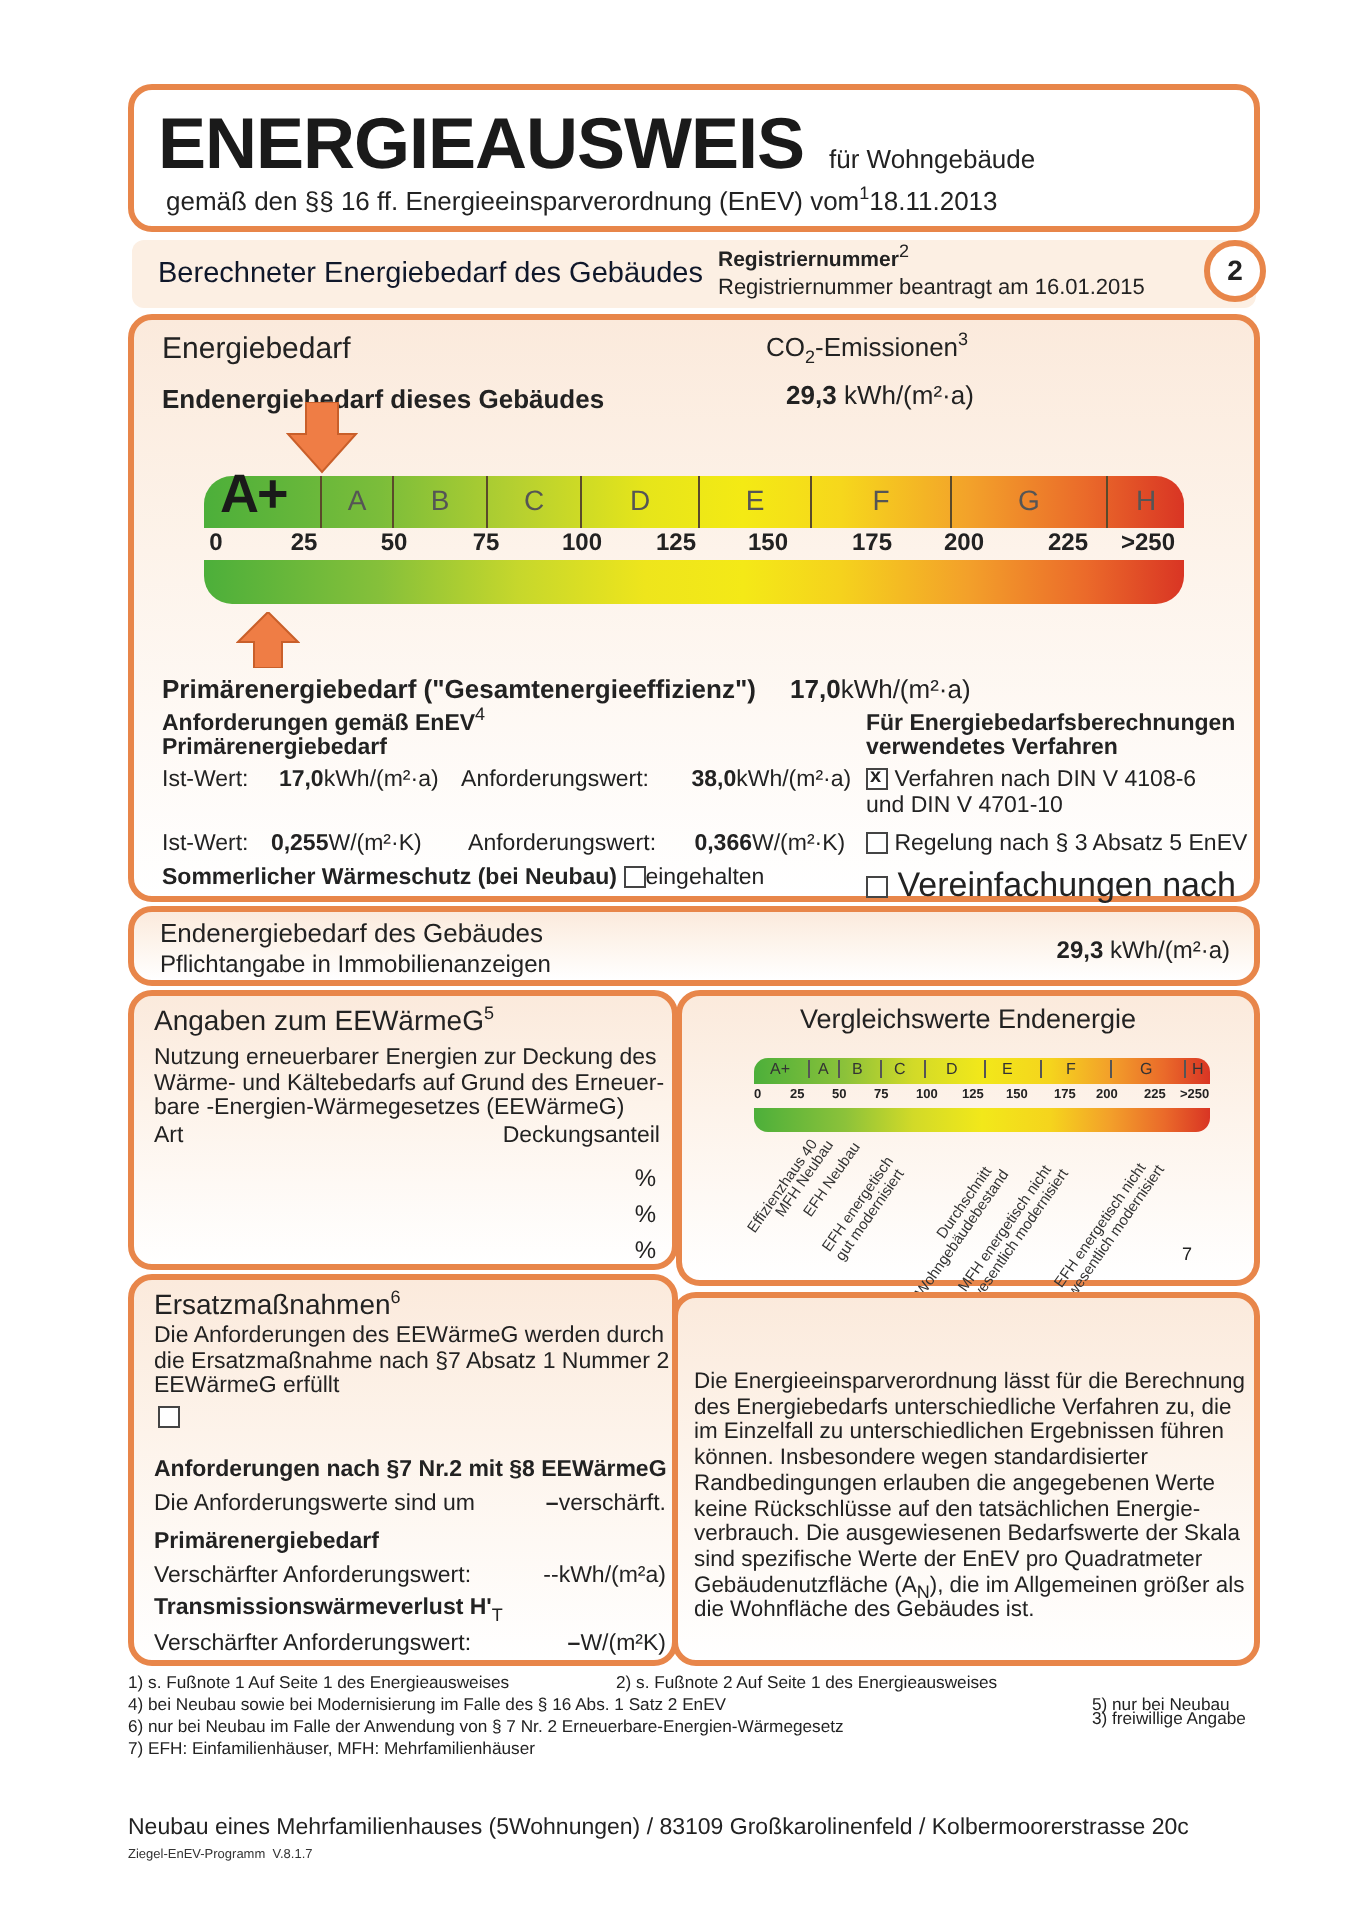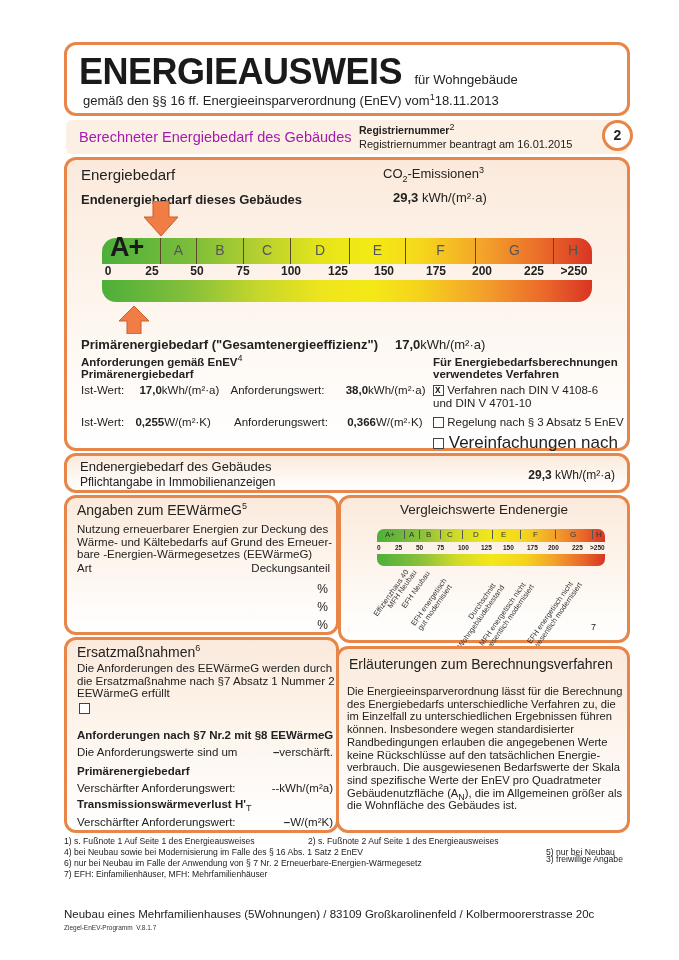--- a/index.html
+++ b/index.html
@@ -30,21 +30,21 @@
   <div class="abs" style="left:12px; top:6px; white-space:nowrap;">
     <span style="font-size:36px; font-weight:bold; color:#1a1a1a; letter-spacing:-0.5px;">ENERGIEAUSWEIS</span>
     <span style="font-size:13px; margin-left:8px;">für Wohngebäude</span>
   </div>
   <div class="abs" style="left:16px; top:48px; font-size:13px; white-space:nowrap;">
     <span>gemäß den §§ 16 ff. Energieeinsparverordnung (EnEV) vom</span><sup>1</sup><span>18.11.2013</span>
   </div>
 </div>
 
 <div class="abs band" style="left:66px; top:120px; width:562px; height:34px; border-radius:6px;">
-  <div class="abs" style="left:13px; top:9px; font-size:14.5px; color:#a21caf;">Berechneter Energiebedarf des Gebäudes</div>
+  <div class="abs" style="left:13px; top:9px; font-size:14.5px; color:#0f172a;">Berechneter Energiebedarf des Gebäudes</div>
   <div class="abs" style="left:293px; top:4px; font-size:10.5px; font-weight:bold;">
     <span>Registriernummer</span><sup style="font-weight:normal;">2</sup>
   </div>
   <div class="abs" style="left:293px; top:18px; font-size:11px;">Registriernummer beantragt am 16.01.2015</div>
 </div>
 <div class="abs" style="left:602px; top:120px; width:31px; height:31px; border:3px solid #e8864a; border-radius:50%; background:#fff; text-align:center; font-weight:bold; font-size:14px; line-height:25px;">
   <span>2</span>
 </div>
 
 <div class="box tint" style="left:64px; top:157px; width:566px; height:294px;">
@@ -111,20 +111,24 @@
     <span class="b" style="margin-left:12px;">17,0</span><span>kWh/(m²·a)</span>
     <span style="margin-left:8px;">Anforderungswert:</span>
     <span class="b" style="margin-left:18px;">38,0</span><span>kWh/(m²·a)</span>
   </div>
   <div class="abs" style="left:14px; top:256px; font-size:11.5px; white-space:nowrap;">
     <span>Ist-Wert:</span>
     <span class="b" style="margin-left:8px;">0,255</span><span>W/(m²·K)</span>
     <span style="margin-left:20px;">Anforderungswert:</span>
     <span class="b" style="margin-left:16px;">0,366</span><span>W/(m²·K)</span>
   </div>
+  <div class="abs" style="left:14px; top:273px; font-size:11.5px; white-space:nowrap;">
+    <span class="b">Sommerlicher Wärmeschutz (bei Neubau)</span>
+    <span class="cb"></span><span>eingehalten</span>
+  </div>
 
   <div class="abs b" style="left:366px; top:196px; font-size:11.5px; line-height:12px;">
     <span>Für Energiebedarfsberechnungen</span><br>
     <span>verwendetes Verfahren</span>
   </div>
   <div class="abs" style="left:366px; top:224px; font-size:11.5px; line-height:13px;">
     <span class="cb checked"></span>
     <span>Verfahren nach DIN V 4108-6</span><br>
     <span style="">und DIN V 4701-10</span>
   </div>
@@ -218,21 +222,20 @@
   <div class="abs b" style="left:10px; top:158px; font-size:11.5px;text-align:right;">
     <span>Transmissionswärmeverlust H'</span><sub style="font-weight:normal;">T</sub>
   </div>
   <div class="abs" style="left:10px; top:176px; width:256px; font-size:11.5px;">
     <span>Verschärfter Anforderungswert:</span>
     <span class="abs" style="right:0; top:0;"><span class="b">–</span><span>W/(m²K)</span></span>
   </div>
 </div>
 
 <div class="box tint" style="left:336px; top:646px; width:294px; height:187px;">
-  <div class="abs" style="left:10px; top:7px; font-size:14px;">Erläuterungen zum Berechnungsverfahren</div>
   <div class="abs" style="left:8px; top:36px; width:280px; font-size:11.2px; line-height:12.7px;">
     <span>Die Energieeinsparverordnung lässt für die Berechnung des Energiebedarfs unterschiedliche Verfahren zu, die im Einzelfall zu unterschiedlichen Ergebnissen führen können. Insbesondere wegen standardisierter Randbedingungen erlauben die angegebenen Werte keine Rückschlüsse auf den tatsächlichen Energie-verbrauch. Die ausgewiesenen Bedarfswerte der Skala sind spezifische Werte der EnEV pro Quadratmeter Gebäudenutzfläche (A</span><sub>N</sub><span>), die im Allgemeinen größer als die Wohnfläche des Gebäudes ist.</span>
   </div>
 </div>
 
 <div class="abs" style="left:64px; top:836px; width:570px; font-size:8.6px; line-height:11px; color:#222;">
   <div class="abs" style="left:0; top:0; white-space:nowrap;">1) s. Fußnote 1 Auf Seite 1 des Energieausweises</div>
   <div class="abs" style="left:244px; top:0; white-space:nowrap;">2) s. Fußnote 2 Auf Seite 1 des Energieausweises</div>
   <div class="abs" style="left:482px; top:0; white-space:nowrap;margin-top:18px;">3) freiwillige Angabe</div>
   <div class="abs" style="left:0; top:11px; white-space:nowrap;">4) bei Neubau sowie bei Modernisierung im Falle des § 16 Abs. 1 Satz 2 EnEV</div>

